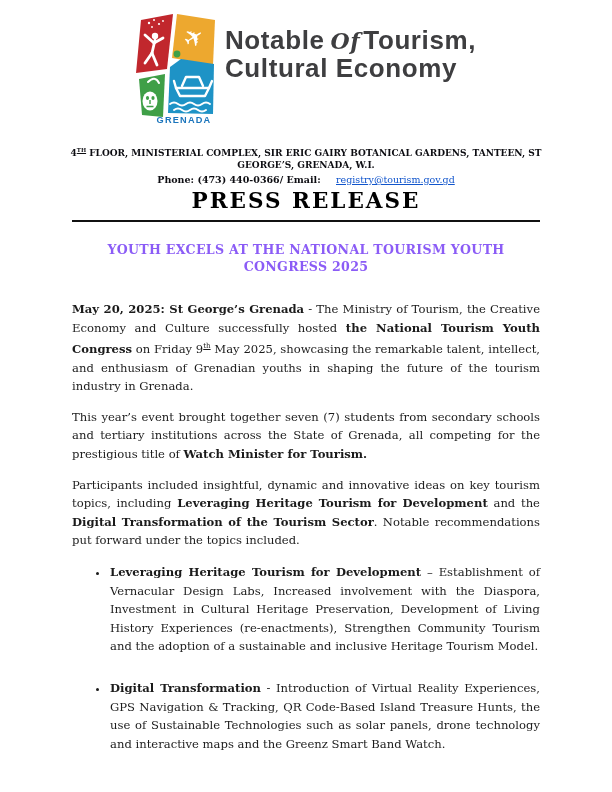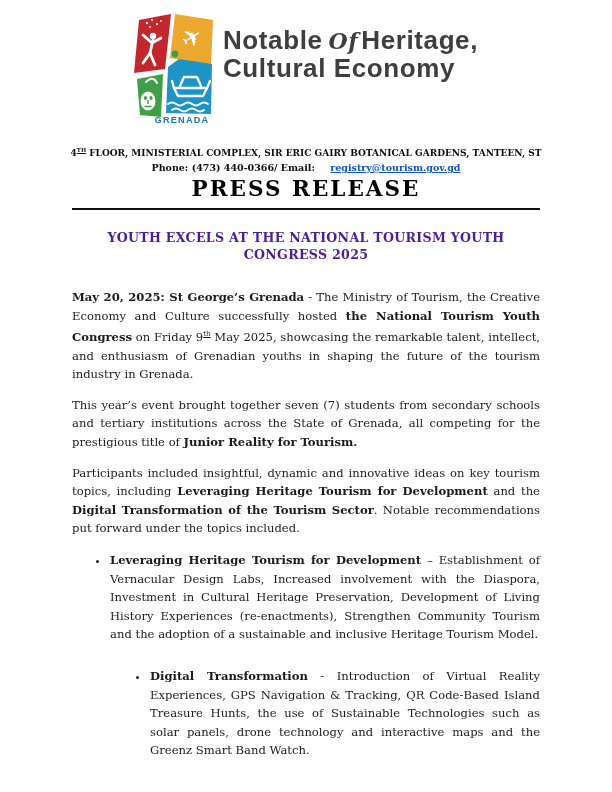--- a/index.html
+++ b/index.html
@@ -19,38 +19,38 @@
   .of {
     font-family:"DejaVu Serif", serif; font-style:italic; font-weight:700;
     font-size:22px; margin:0 3px 0 6px;
   }
   
   .address {
     margin-top:19px; text-align:center; font-weight:700;
     font-size:9px; line-height:12px; color:#0d0d12;
   }
   .contact { margin-top:3px; font-size:9.5px; }
-  a.link { color:#1155cc; font-weight:700; text-decoration:underline; cursor:pointer;margin-left:12px; }
+  a.link { color:#1155cc; font-weight:400; text-decoration:underline; cursor:pointer;margin-left:12px; }
   
   .press-title {
     margin:2px 0 0; text-align:center; font-weight:700;
     font-size:21.5px; letter-spacing:2px; color:#000;
   }
   .rule { border:none; border-top:2.2px solid #111; width:468px; margin:7px auto 0; }
   .headline {
     margin:19px auto 0; max-width:420px; text-align:center;
-    font-weight:700; font-size:12.6px; line-height:17px; letter-spacing:0.3px; color:#4c1d95;
+    font-weight:700; font-size:12.6px; line-height:17px; letter-spacing:0.3px; color:#8b5cf6;
   }
   
   .body { width:468px; margin:0 auto; font-size:11.6px; line-height:18.6px; text-align:justify; }
   .body p { margin:12px 0 0; }
   .body p.first { margin-top:25px; }
   ul.points { margin:13px 0 0; padding:0 0 0 37px; list-style:disc outside; }
   ul.points li { padding-left:1px; }
-  ul.points li + li { margin-top:23px;margin-left:40px; }
+  ul.points li + li { margin-top:23px; }
   ul.points li::marker { font-size:11px; }
   .b { font-weight:700; }
   .sup { font-size:61%; vertical-align:super; letter-spacing:0;text-decoration:underline; }
 </style>
 </head>
 <body>
 
 <div class="page">
 
   <header class="masthead">
@@ -101,38 +101,39 @@
           <path d="M38,68 L40,75 L73,75 L76,68"></path>
           <path d="M40,75 L44,83 L69,83 L73,75"></path>
           <path d="M34,91 q4,-3 8,0 t8,0 t8,0 t8,0 t8,0" stroke-width="2"></path>
           <path d="M38,97 q4,-3 8,0 t8,0 t8,0 t8,0" stroke-width="2"></path>
         </g>
       </g>
       <text x="48" y="110" text-anchor="middle" font-size="9.2" font-weight="bold" letter-spacing="1.2" fill="#1b75bc" font-family="Liberation Sans, sans-serif">GRENADA</text>
     </svg>
 
     <div class="ministry-title">
-      <div><span>Notable</span><span class="of">Of</span><span>Heritage,</span></div>
+      <div><span>Notable</span><span class="of">Of</span><span>Tourism,</span></div>
       <div>Cultural Economy</div>
     </div>
   </header>
 
   <div class="address">
     <div><span>4</span><span class="sup">TH</span><span> FLOOR, MINISTERIAL COMPLEX, SIR ERIC GAIRY BOTANICAL GARDENS, TANTEEN, ST</span></div>
+    <div>GEORGE’S, GRENADA, W.I.</div>
     <div class="contact"><span>Phone: (473) 440-0366/ Email: </span><a href="#" class="link">registry@tourism.gov.gd</a></div>
   </div>
 
   <h1 class="press-title">PRESS RELEASE</h1>
   <hr class="rule">
 
   <h2 class="headline">YOUTH EXCELS AT THE NATIONAL TOURISM YOUTH CONGRESS 2025</h2>
 
   <div class="body">
     <p class="first"><span class="b">May 20, 2025: St George’s Grenada</span><span> - The Ministry of Tourism, the Creative Economy and Culture successfully hosted </span><span class="b">the National Tourism Youth Congress</span><span> on Friday 9</span><span class="sup">th</span><span> May 2025, showcasing the remarkable talent, intellect, and enthusiasm of Grenadian youths in shaping the future of the tourism industry in Grenada.</span></p>
-    <p><span>This year’s event brought together seven (7) students from secondary schools and tertiary institutions across the State of Grenada, all competing for the prestigious title of </span><span class="b">Junior Reality for Tourism.</span></p>
+    <p><span>This year’s event brought together seven (7) students from secondary schools and tertiary institutions across the State of Grenada, all competing for the prestigious title of </span><span class="b">Watch Minister for Tourism.</span></p>
     <p><span>Participants included insightful, dynamic and innovative ideas on key tourism topics, including </span><span class="b">Leveraging Heritage Tourism for Development</span><span> and the </span><span class="b">Digital Transformation of the Tourism Sector</span><span>. Notable recommendations put forward under the topics included.</span></p>
     <ul class="points">
       <li><span class="b">Leveraging Heritage Tourism for Development</span><span> – Establishment of Vernacular Design Labs, Increased involvement with the Diaspora, Investment in Cultural Heritage Preservation, Development of Living History Experiences (re-enactments),  Strengthen  Community  Tourism and the adoption of a sustainable and inclusive Heritage Tourism Model.</span></li>
       <li><span class="b">Digital Transformation</span><span> - Introduction of Virtual Reality Experiences, GPS Navigation &amp; Tracking, QR Code-Based Island Treasure Hunts, the use of Sustainable Technologies such as solar panels, drone technology and interactive maps and the Greenz Smart Band Watch.</span></li>
     </ul>
   </div>
 
 </div>
 
 </body></html>

